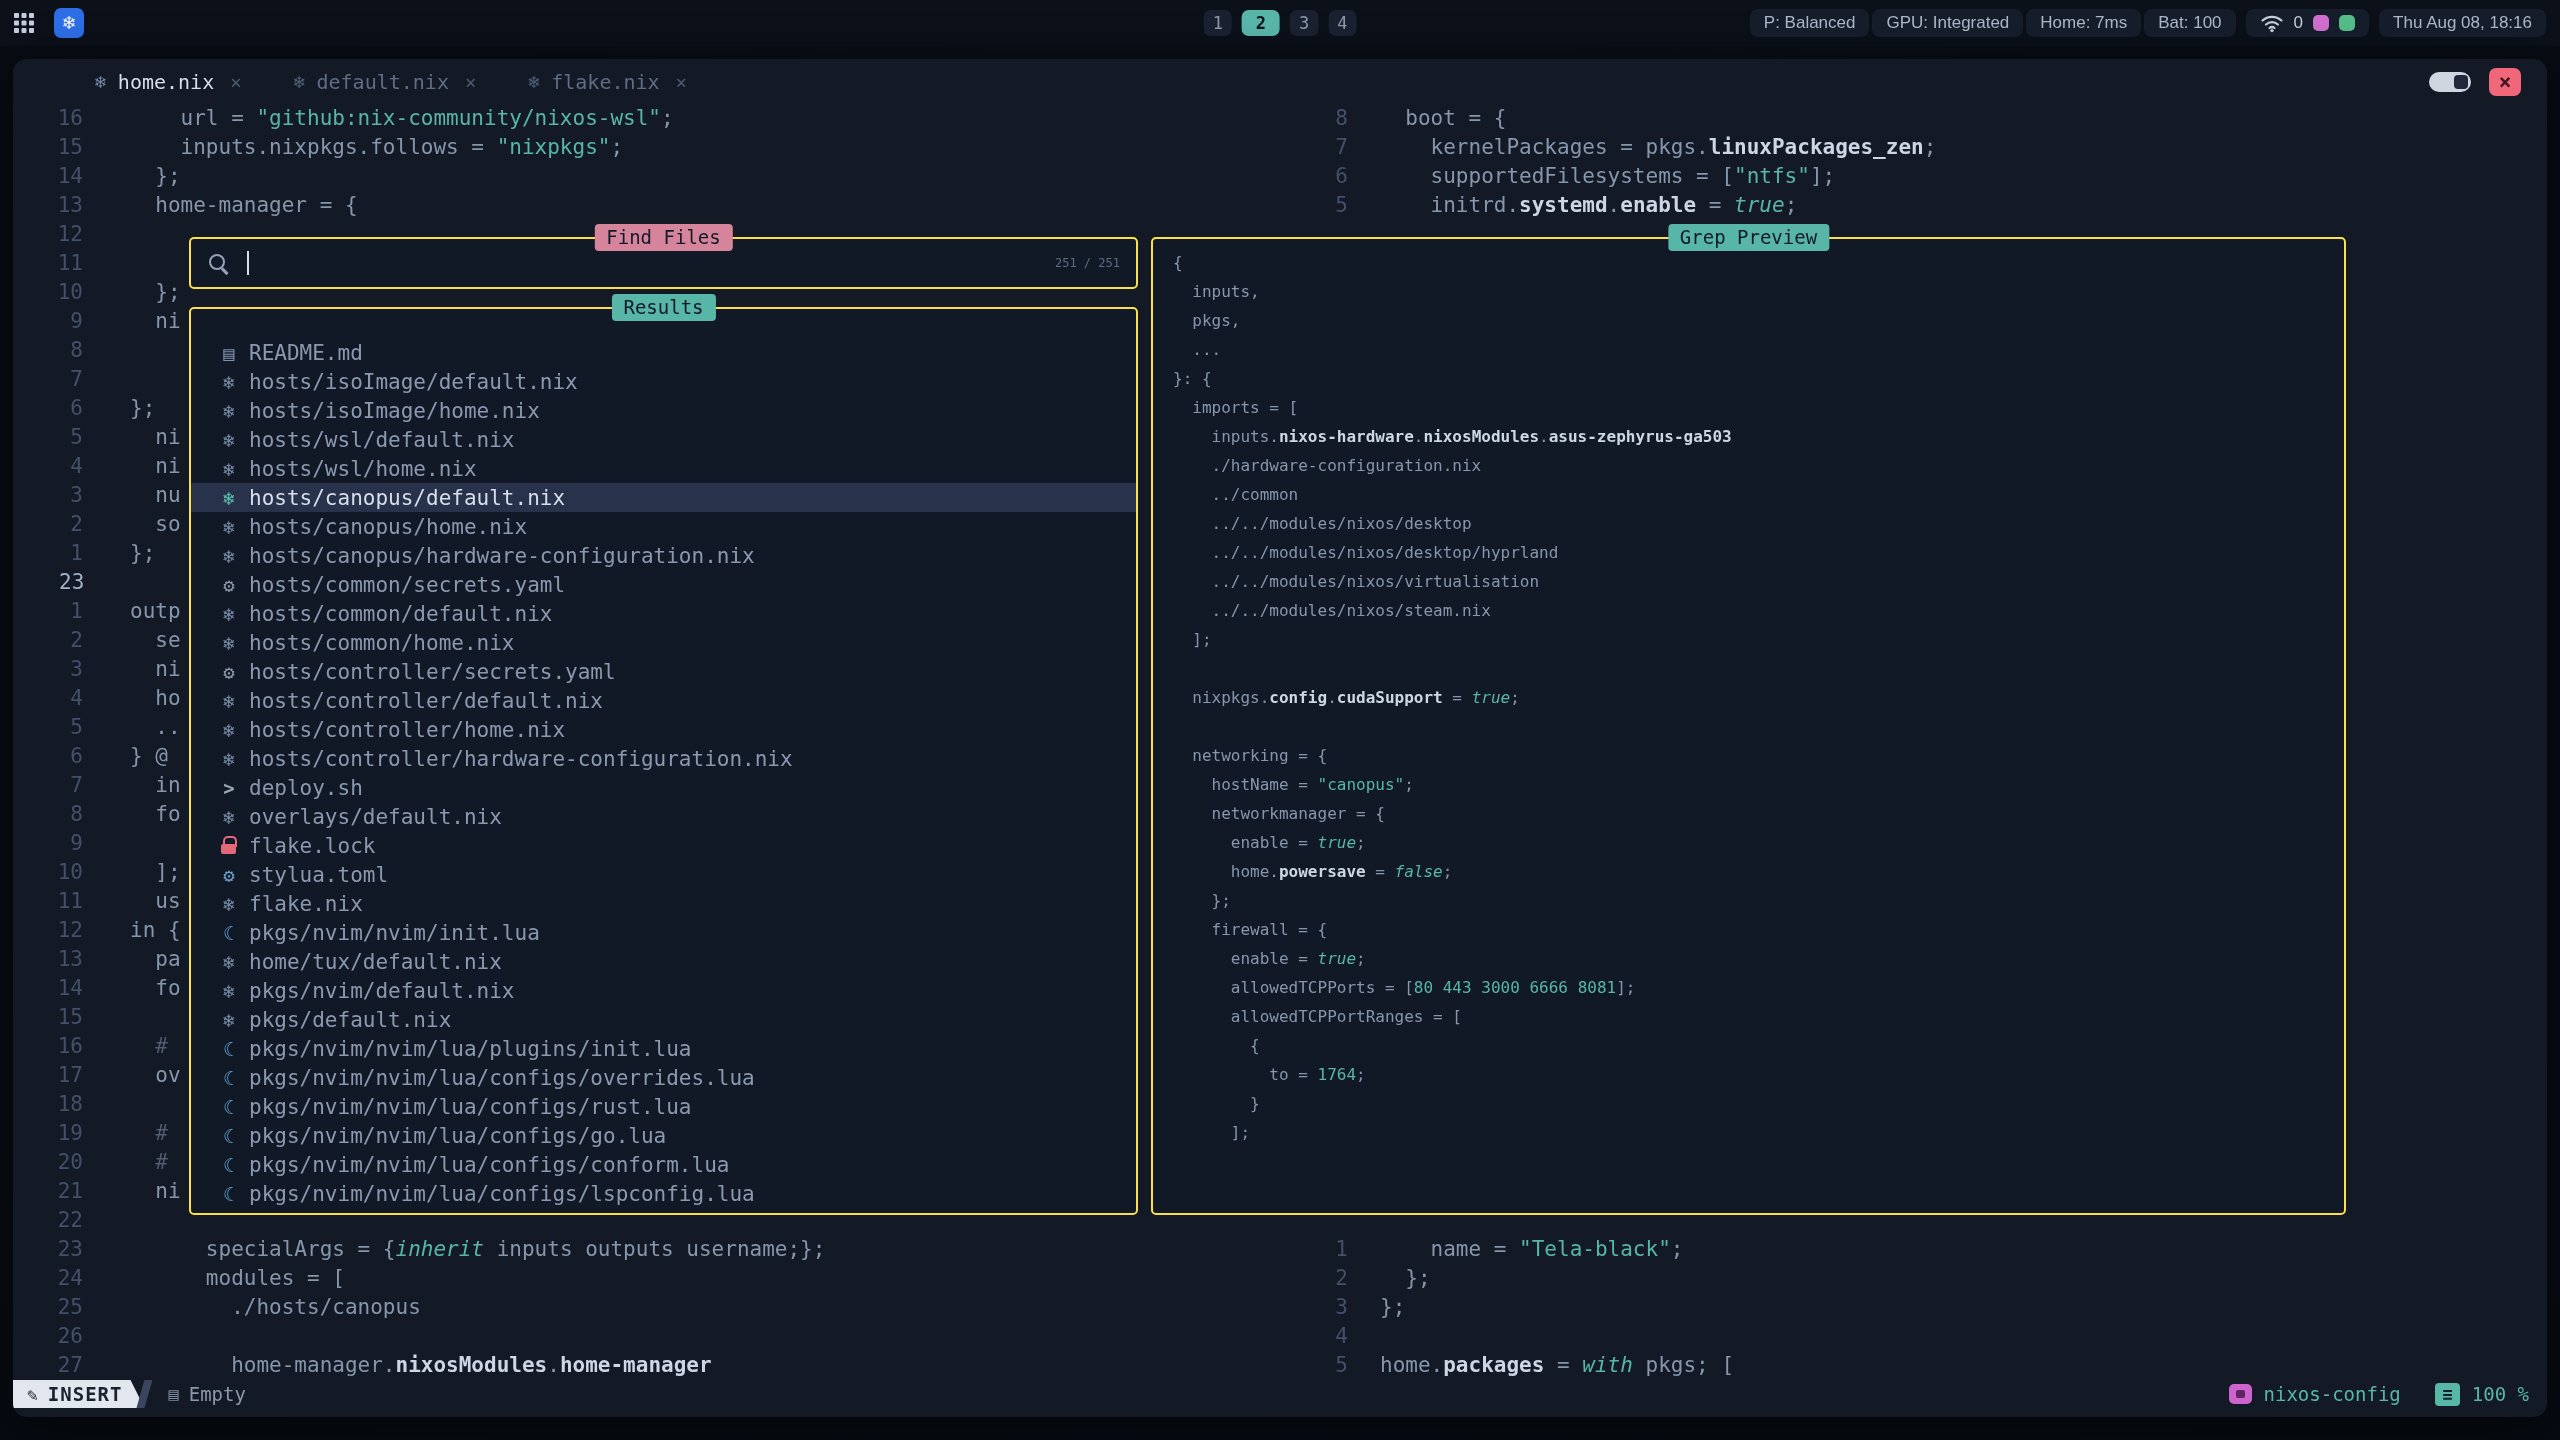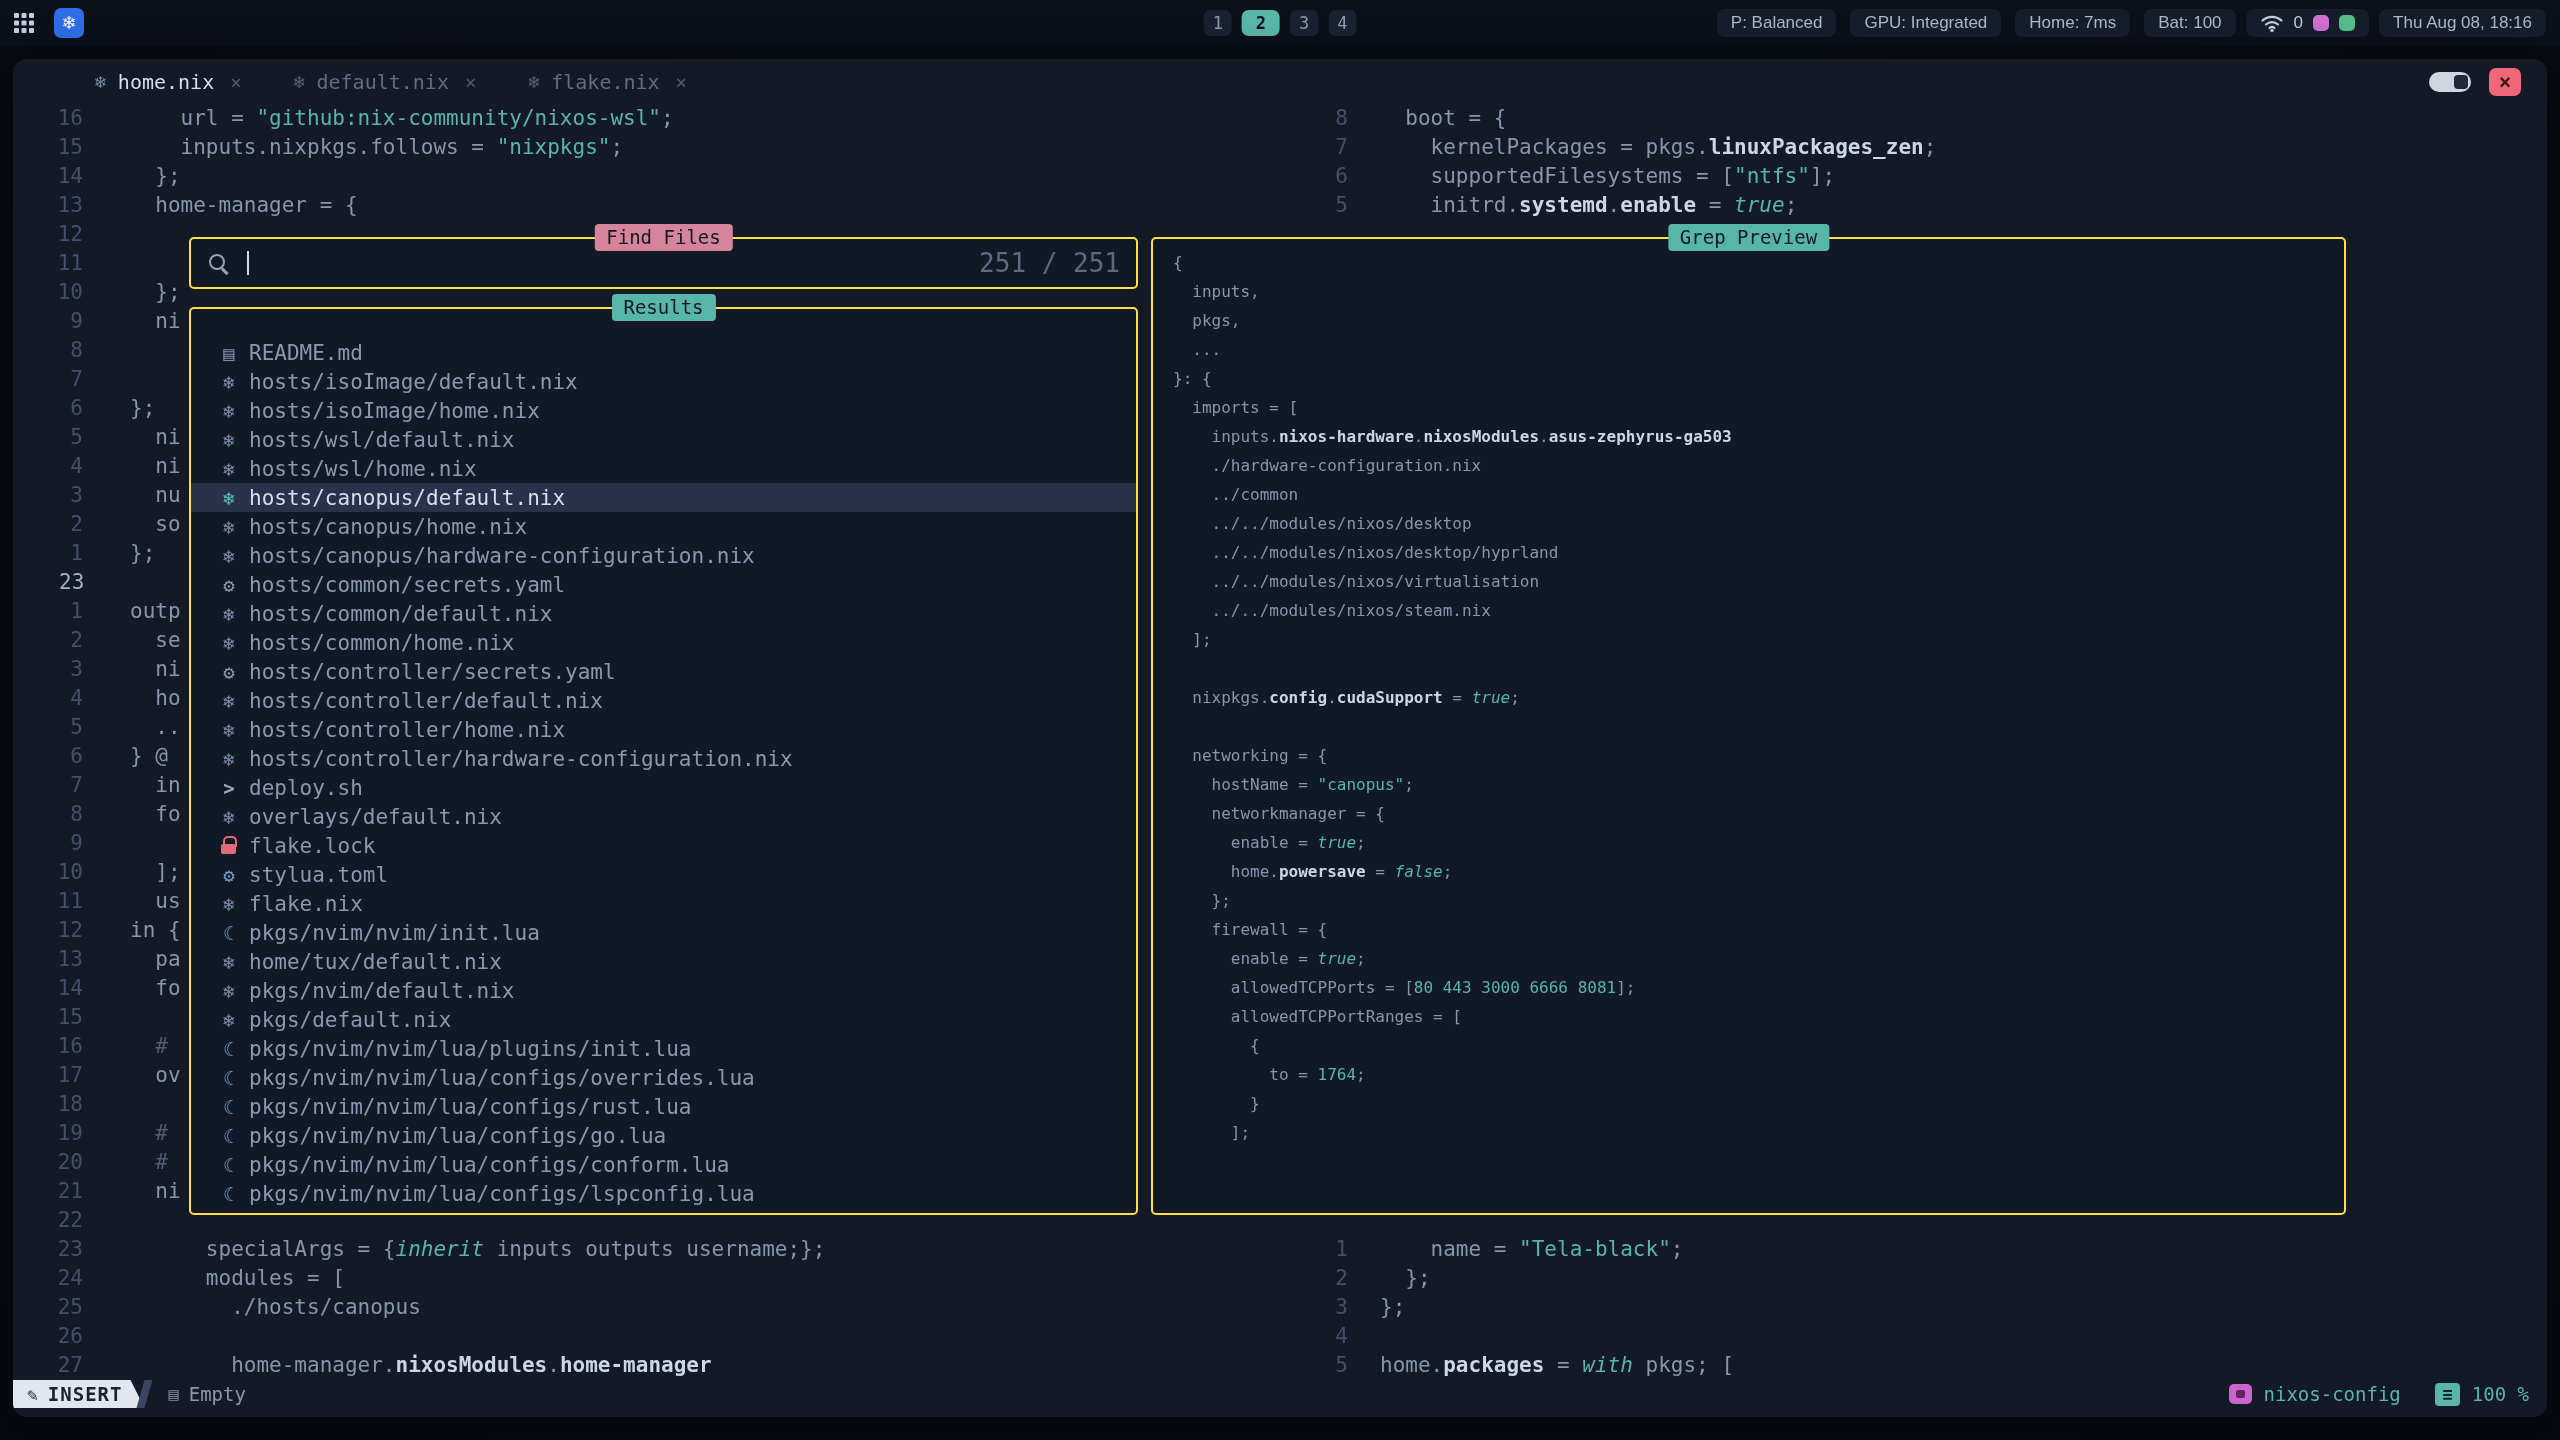--- a/index.html
+++ b/index.html
@@ -59,21 +59,21 @@
   .fpreview{left:1138px;top:178px;width:1195px;height:978px}
   .badge{position:absolute;top:-15px;left:50%;transform:translateX(-50%);height:27px;line-height:27px;padding:0 12px;border-radius:4px;font-size:19px;color:#131a26;white-space:nowrap}
   .badge.pink{background:#d6849c}
   .badge.teal{background:#58b6a9}
 
   .prompt-row{display:flex;align-items:center;height:100%;padding:0 16px}
   .mag{width:22px;height:22px;position:relative;flex:0 0 auto}
   .mag::before{content:"";position:absolute;left:2px;top:2px;width:12px;height:12px;border:2px solid #93a2b8;border-radius:50%}
   .mag::after{content:"";position:absolute;left:15px;top:15px;width:8px;height:2.5px;background:#93a2b8;transform:rotate(45deg);transform-origin:left center}
   .pcursor{width:2px;height:24px;background:#d3dceb;margin-left:18px}
-  .pcount{margin-left:auto;color:#5c6a82;font-size:26px}
+  .pcount{margin-left:auto;color:#5c6a82;font-size:12px}
 
   .rows{margin-top:29px}
   .rrow{height:29px;display:flex;align-items:center;padding-left:26px;font-size:21px}
   .ficon{width:24px;height:26px;line-height:26px;display:inline-block;text-align:center;margin-right:8px;font-size:19px;position:relative;flex:0 0 auto}
   .fname{color:#8b99b0;white-space:pre}
   .rrow.selected{background:#28324a}
   .rrow.selected .fname{color:#d6dfeb}
   .rrow.selected .ficon{color:#5ec6b4 !important}
   .ic-md{color:#7d90ad}
   .ic-nix{color:#7d90ad}
@@ -130,21 +130,21 @@
       <div class="ws">1</div>
 
       <div class="ws active">2</div>
 
       <div class="ws">3</div>
 
       <div class="ws">4</div>
     </div>
 
   <div class="tb-right">
-    <div style="display:flex;gap:14px">
+    <div style="display:flex;gap:3px">
 
         <div class="pill">P: Balanced</div>
 
         <div class="pill">GPU: Integrated</div>
 
         <div class="pill">Home: 7ms</div>
 
         <div class="pill">Bat: 100</div>
       </div>
     <div class="pill">

